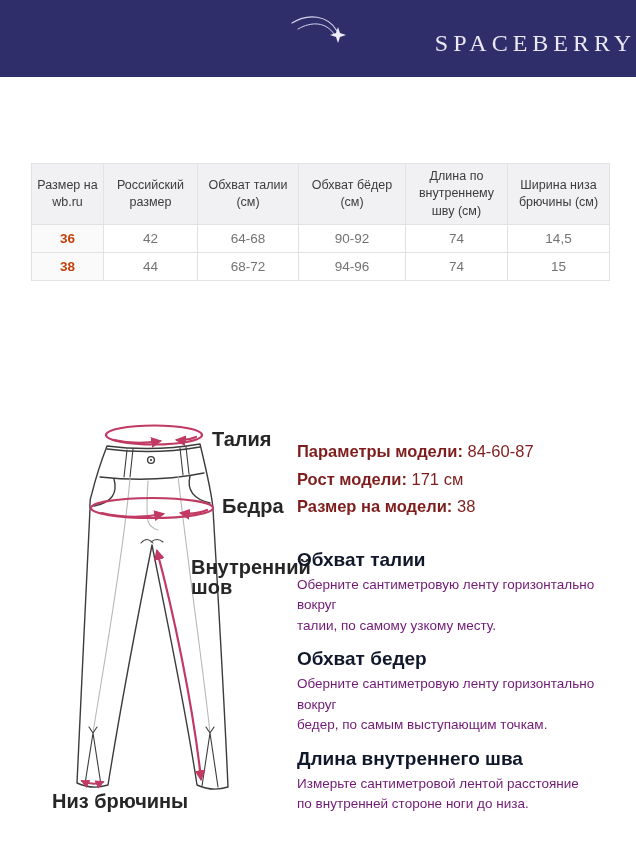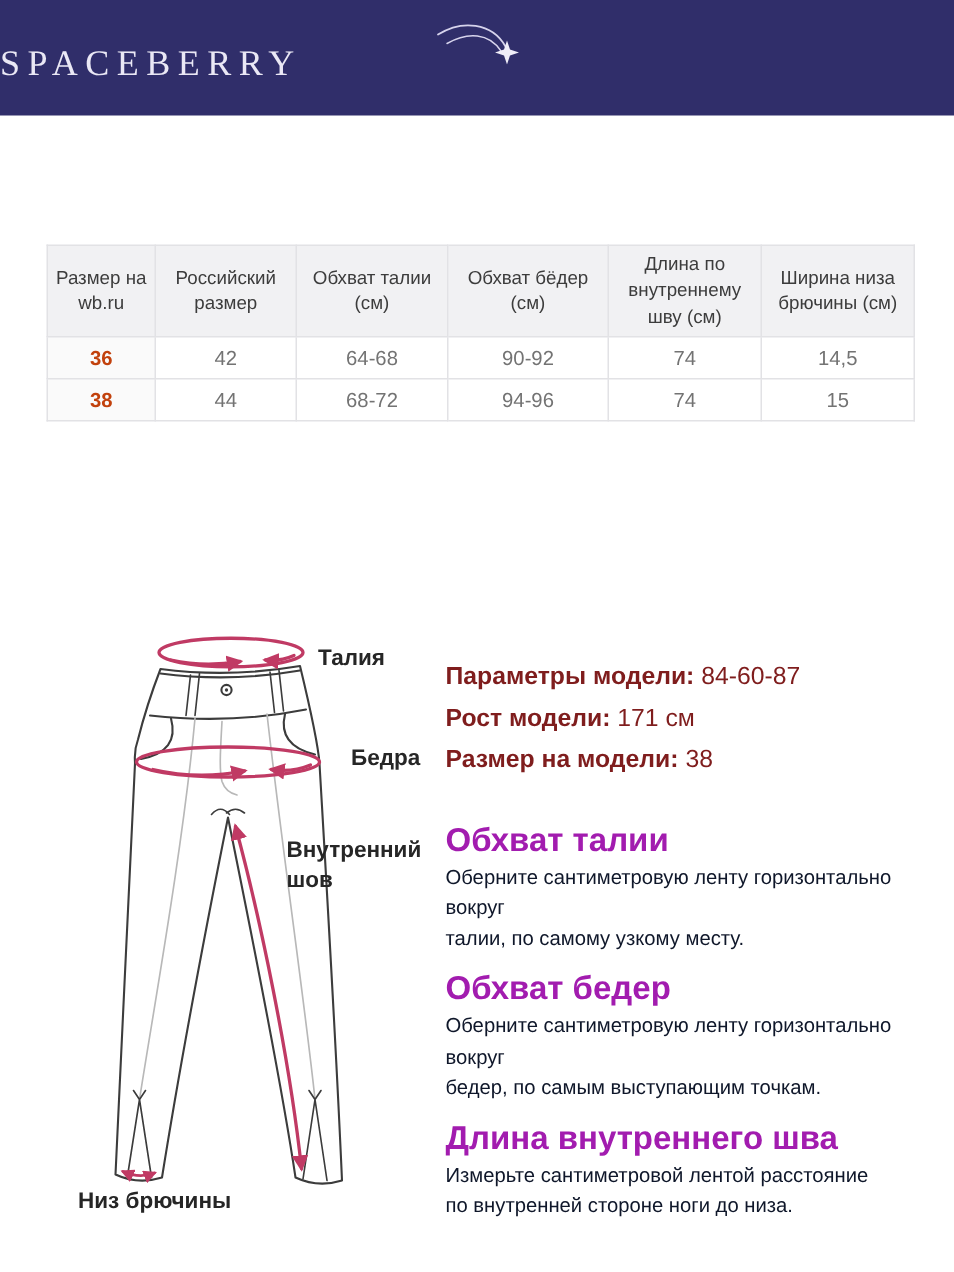--- a/index.html
+++ b/index.html
@@ -9,21 +9,21 @@
   *{box-sizing:border-box;margin:0;padding:0}
   html,body{background:#fff}
   .page{
     position:relative;width:636px;height:848px;background:#fff;overflow:hidden;
     font-family:"Liberation Sans",sans-serif;color:#222;
   }
   
   .brand-banner{
     position:absolute;left:0;top:0;width:636px;height:77px;
     background:var(--navy);
-    display:flex;align-items:center;justify-content:flex-start;
+    display:flex;align-items:center;justify-content:flex-end;
   }
   .logo-text{
     font-family:"Liberation Serif",serif;
     font-size:24px;font-weight:400;letter-spacing:5px;
     color:#eae8f5;margin-top:10px;
   }
   .comet{position:absolute;left:286px;top:9px;width:70px;height:34px}
   
   .size-table{
     position:absolute;left:31px;top:163px;width:578px;
@@ -43,34 +43,34 @@
   
   .diagram{position:absolute;left:40px;top:415px;width:250px;height:420px}
   .diagram svg{width:100%;height:100%;display:block}
   .outline{stroke:#3c3c3c;stroke-width:1.4;fill:none;stroke-linecap:round;stroke-linejoin:round}
   .fillw{fill:#fff}
   .thin{stroke-width:1.1}
   .lite{stroke:#b8b8b8;stroke-width:1.1;fill:none;stroke-linecap:round}
   .pink{stroke:var(--accent_pink);stroke-width:2.2;fill:none;stroke-linecap:round}
   .thin2{stroke-width:1.8}
   .diag-label{
-    position:absolute;font-size:15px;font-weight:700;color:#262626;line-height:20px;
+    position:absolute;font-size:20px;font-weight:700;color:#262626;line-height:20px;
   }
   .lbl-waist{left:212px;top:429px}
-  .lbl-hips{left:234px;top:496px}
+  .lbl-hips{left:222px;top:496px}
   .lbl-inseam{left:191px;top:557px;width:100px}
   .lbl-hem{left:52px;top:791px}
   
   .info{position:absolute;left:297px;top:438px;width:322px}
   .model-block{margin-bottom:29px}
   .model-line{font-size:16.5px;line-height:27.5px;color:#7f1d1d}
   .model-line b{font-weight:700}
   .guide-section{margin-bottom:10px}
-  .guide-section h3{font-size:22px;line-height:20px;font-weight:700;color:#a21caf;margin:0 0 5px}
-  .guide-section p{font-size:13.5px;line-height:20.5px;color:#0f172a;white-space:pre-line;margin:0 0 13px}
+  .guide-section h3{font-size:19px;line-height:20px;font-weight:700;color:#0f172a;margin:0 0 5px}
+  .guide-section p{font-size:13.5px;line-height:20.5px;color:#701a75;white-space:pre-line;margin:0 0 13px}
 </style>
 </head>
 <body>
 
 <div class="page">
 
   <div class="brand-banner">
     <svg class="comet" viewBox="0 0 70 34">
       <path d="M6,14 C22,4 42,6 51,22" stroke="#d6d3ec" fill="none" stroke-width="1.2" stroke-linecap="round"></path>
       <path d="M12,20 C26,12 40,13 48,25" stroke="#d6d3ec" fill="none" stroke-width="1" stroke-linecap="round"></path>

